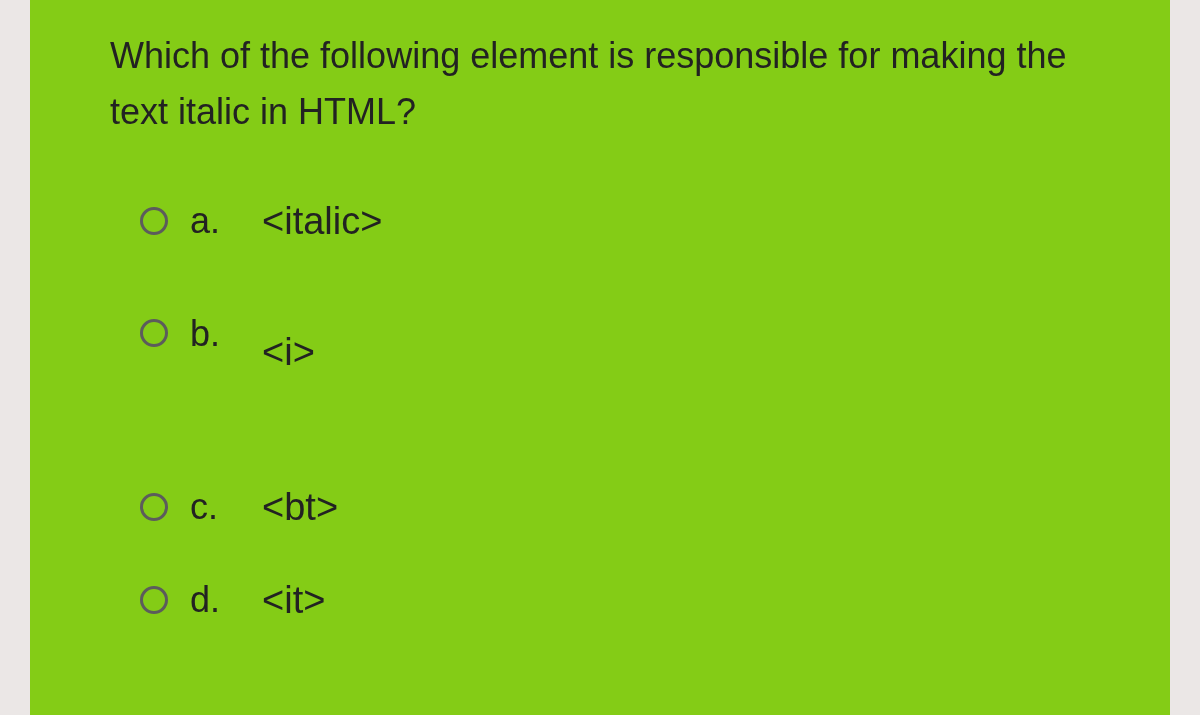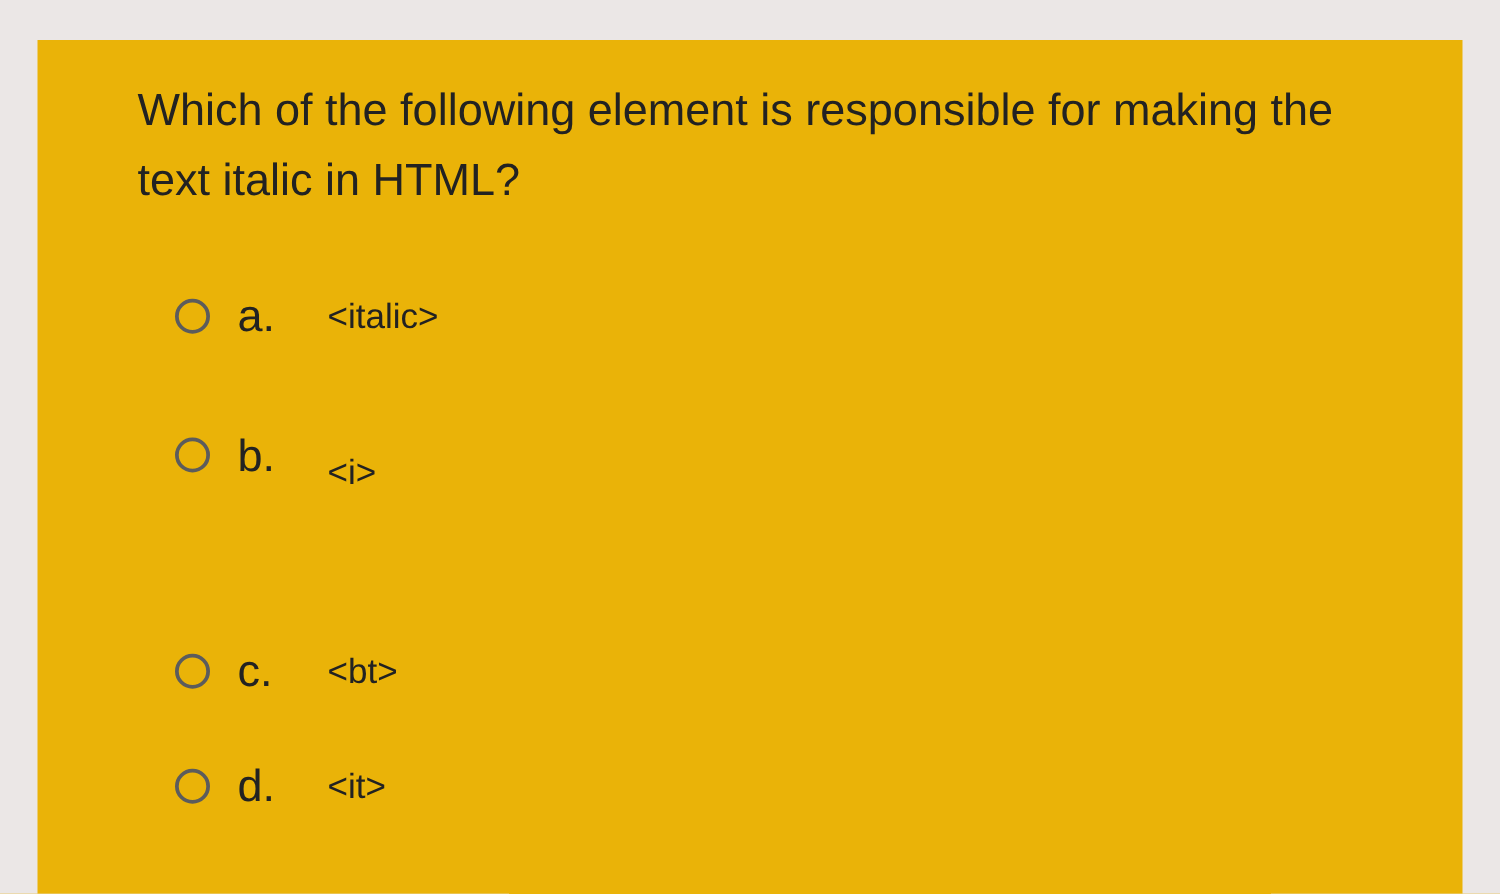--- a/index.html
+++ b/index.html
@@ -10,25 +10,24 @@
     body {
       font-family: -apple-system, BlinkMacSystemFont, "Segoe UI", Helvetica, Arial, sans-serif;
       background-color: #ebe7e6;
       width: 1200px;
       height: 715px;
       padding: 0 30px;
       display: flex;
       justify-content: center;
     }
     .question-card {
-      background-color: #eab308;
+      background-color: #84cc16;
       width: 100%;
       padding: 28px 80px 30px 80px;
       color: #2a2a2a;
-      margin-top: 32px;
     }
     .question-text {
       font-size: 36px;
       line-height: 1.55;
       color: #222;
       font-weight: 400;
       margin-bottom: 60px;
     }
     .options {
       display: flex;
@@ -55,21 +54,21 @@
     }
     .opt-b .radio-icon {
       margin-top: 6px;
     }
     .option-letter {
       font-size: 36px;
       color: #222;
       min-width: 50px;
     }
     .option-text {
-      font-size: 28px;
+      font-size: 38px;
       color: #222;
     }
     .opt-b .option-text {
       position: relative;
       top: 18px;
     }
   </style>
 </head>
 <body>
 

